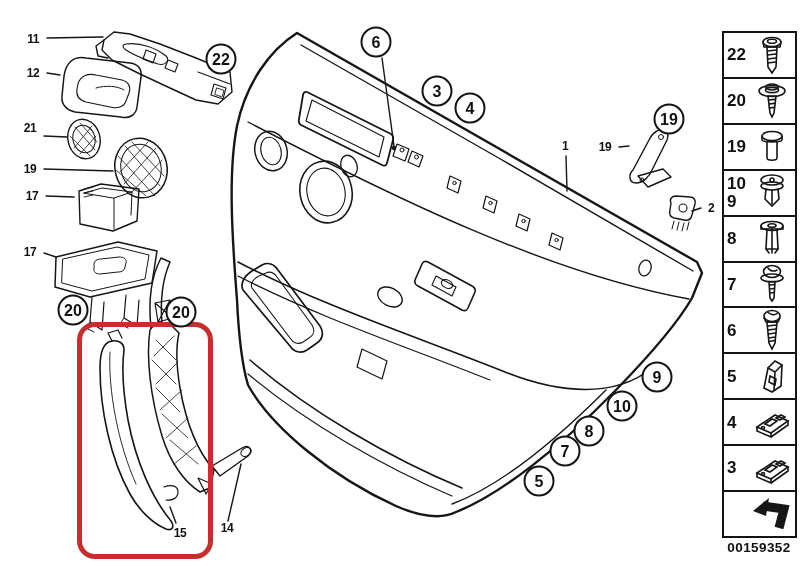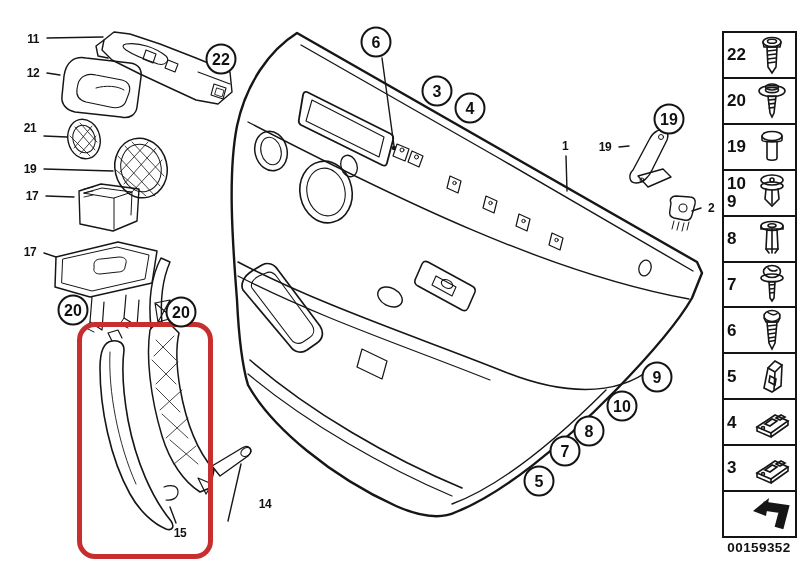--- a/index.html
+++ b/index.html
@@ -188,21 +188,21 @@
       <div class="callout-text" style="left: 33px; top: 39px;">11</div>
       <div class="callout-text" style="left: 33px; top: 73px;">12</div>
       <div class="callout-text" style="left: 30px; top: 128px;">21</div>
       <div class="callout-text" style="left: 30px; top: 169px;">19</div>
       <div class="callout-text" style="left: 32px; top: 196px;">17</div>
       <div class="callout-text" style="left: 30px; top: 252px;">17</div>
       <div class="callout-circle" style="left: 221px; top: 59px;">22</div>
       <div class="callout-circle" style="left: 73px; top: 310px;">20</div>
       <div class="callout-circle" style="left: 181px; top: 312px;">20</div>
       <div class="callout-text" style="left: 180px; top: 533px;">15</div>
-      <div class="callout-text" style="left: 227px; top: 504px; margin-left: 38px;">14</div>
+      <div class="callout-text" style="left: 227px; top: 528px;">14</div>
       <div class="callout-circle" style="left: 376px; top: 42px;">6</div>
       <div class="callout-circle" style="left: 437px; top: 91px;">3</div>
       <div class="callout-circle" style="left: 470px; top: 108px;">4</div>
       <div class="callout-text" style="left: 565px; top: 146px;">1</div>
       <div class="callout-text" style="left: 605px; top: 147px;">19</div>
       <div class="callout-circle" style="left: 669px; top: 119px;">19</div>
       <div class="callout-text" style="left: 711px; top: 208px;">2</div>
       <div class="callout-circle" style="left: 657px; top: 377px;">9</div>
       <div class="callout-circle" style="left: 622px; top: 406px;">10</div>
       <div class="callout-circle" style="left: 589px; top: 431px;">8</div>

